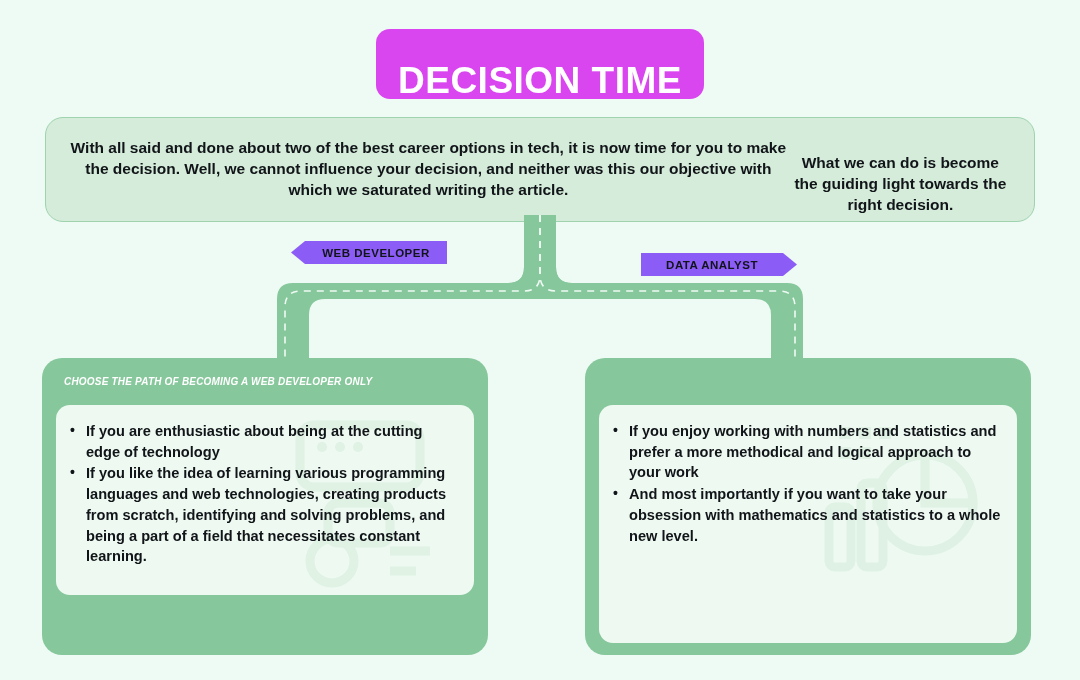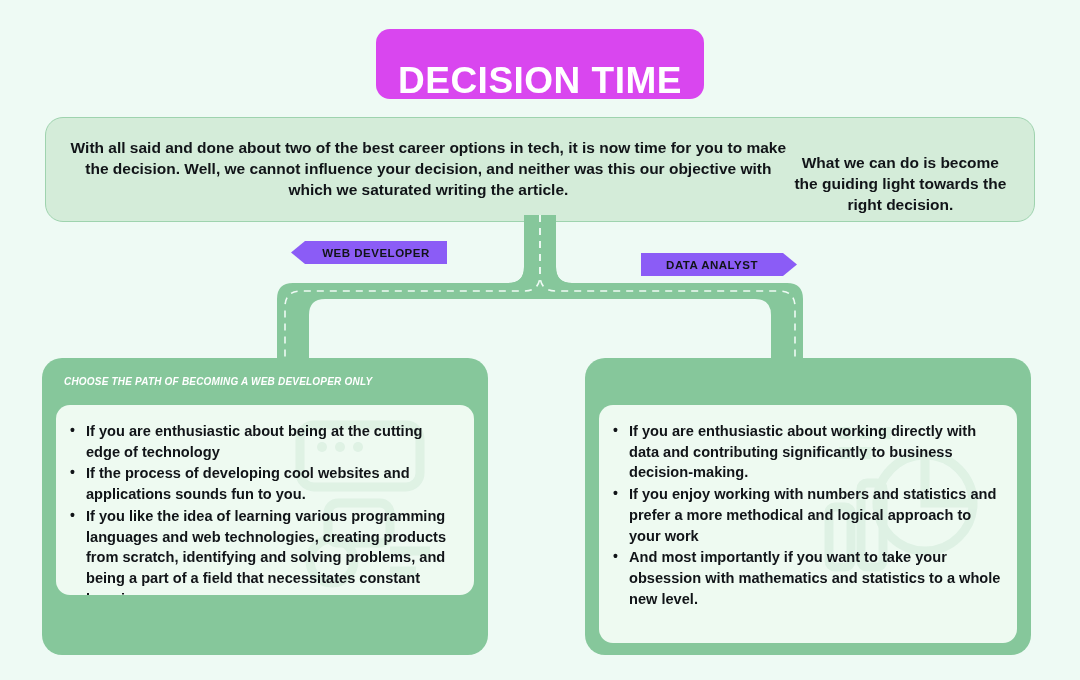--- a/index.html
+++ b/index.html
@@ -265,21 +265,20 @@
         </g>
         <g fill="#cfe9d8">
           <circle cx="52" cy="36" r="5"></circle>
           <circle cx="70" cy="36" r="5"></circle>
           <circle cx="88" cy="36" r="5"></circle>
         </g>
       </svg>
 
       <ul class="bullets">
         <li>If you are enthusiastic about being at the cutting edge of technology</li>
-        <li>If the process of developing cool websites and applications sounds fun to you.</li>
         <li>If you like the idea of learning various programming languages and web technologies, creating products from scratch, identifying and solving problems, and being a part of a field that necessitates constant learning.</li>
       </ul>
     </div>
   </div>
 
   <div class="card card-right">
     <div class="card-body">
 
       <svg class="watermark" width="190" height="190" viewBox="0 0 190 190">
         <g fill="none" stroke="#cfe9d8" stroke-width="9">
@@ -291,20 +290,19 @@
         <g fill="#cfe9d8">
           <rect x="26" y="16" width="12" height="12"></rect>
           <rect x="46" y="16" width="12" height="12"></rect>
           <rect x="66" y="16" width="12" height="12"></rect>
           <rect x="26" y="36" width="12" height="12"></rect>
           <rect x="46" y="36" width="12" height="12"></rect>
         </g>
       </svg>
 
       <ul class="bullets">
-        <li>If you are enthusiastic about working directly with data and contributing significantly to business decision-making.</li>
         <li>If you enjoy working with numbers and statistics and prefer a more methodical and logical approach to your work</li>
         <li>And most importantly if you want to take your obsession with mathematics and statistics to a whole new level.</li>
       </ul>
     </div>
   </div>
 
 </div>
 
 </body></html>

